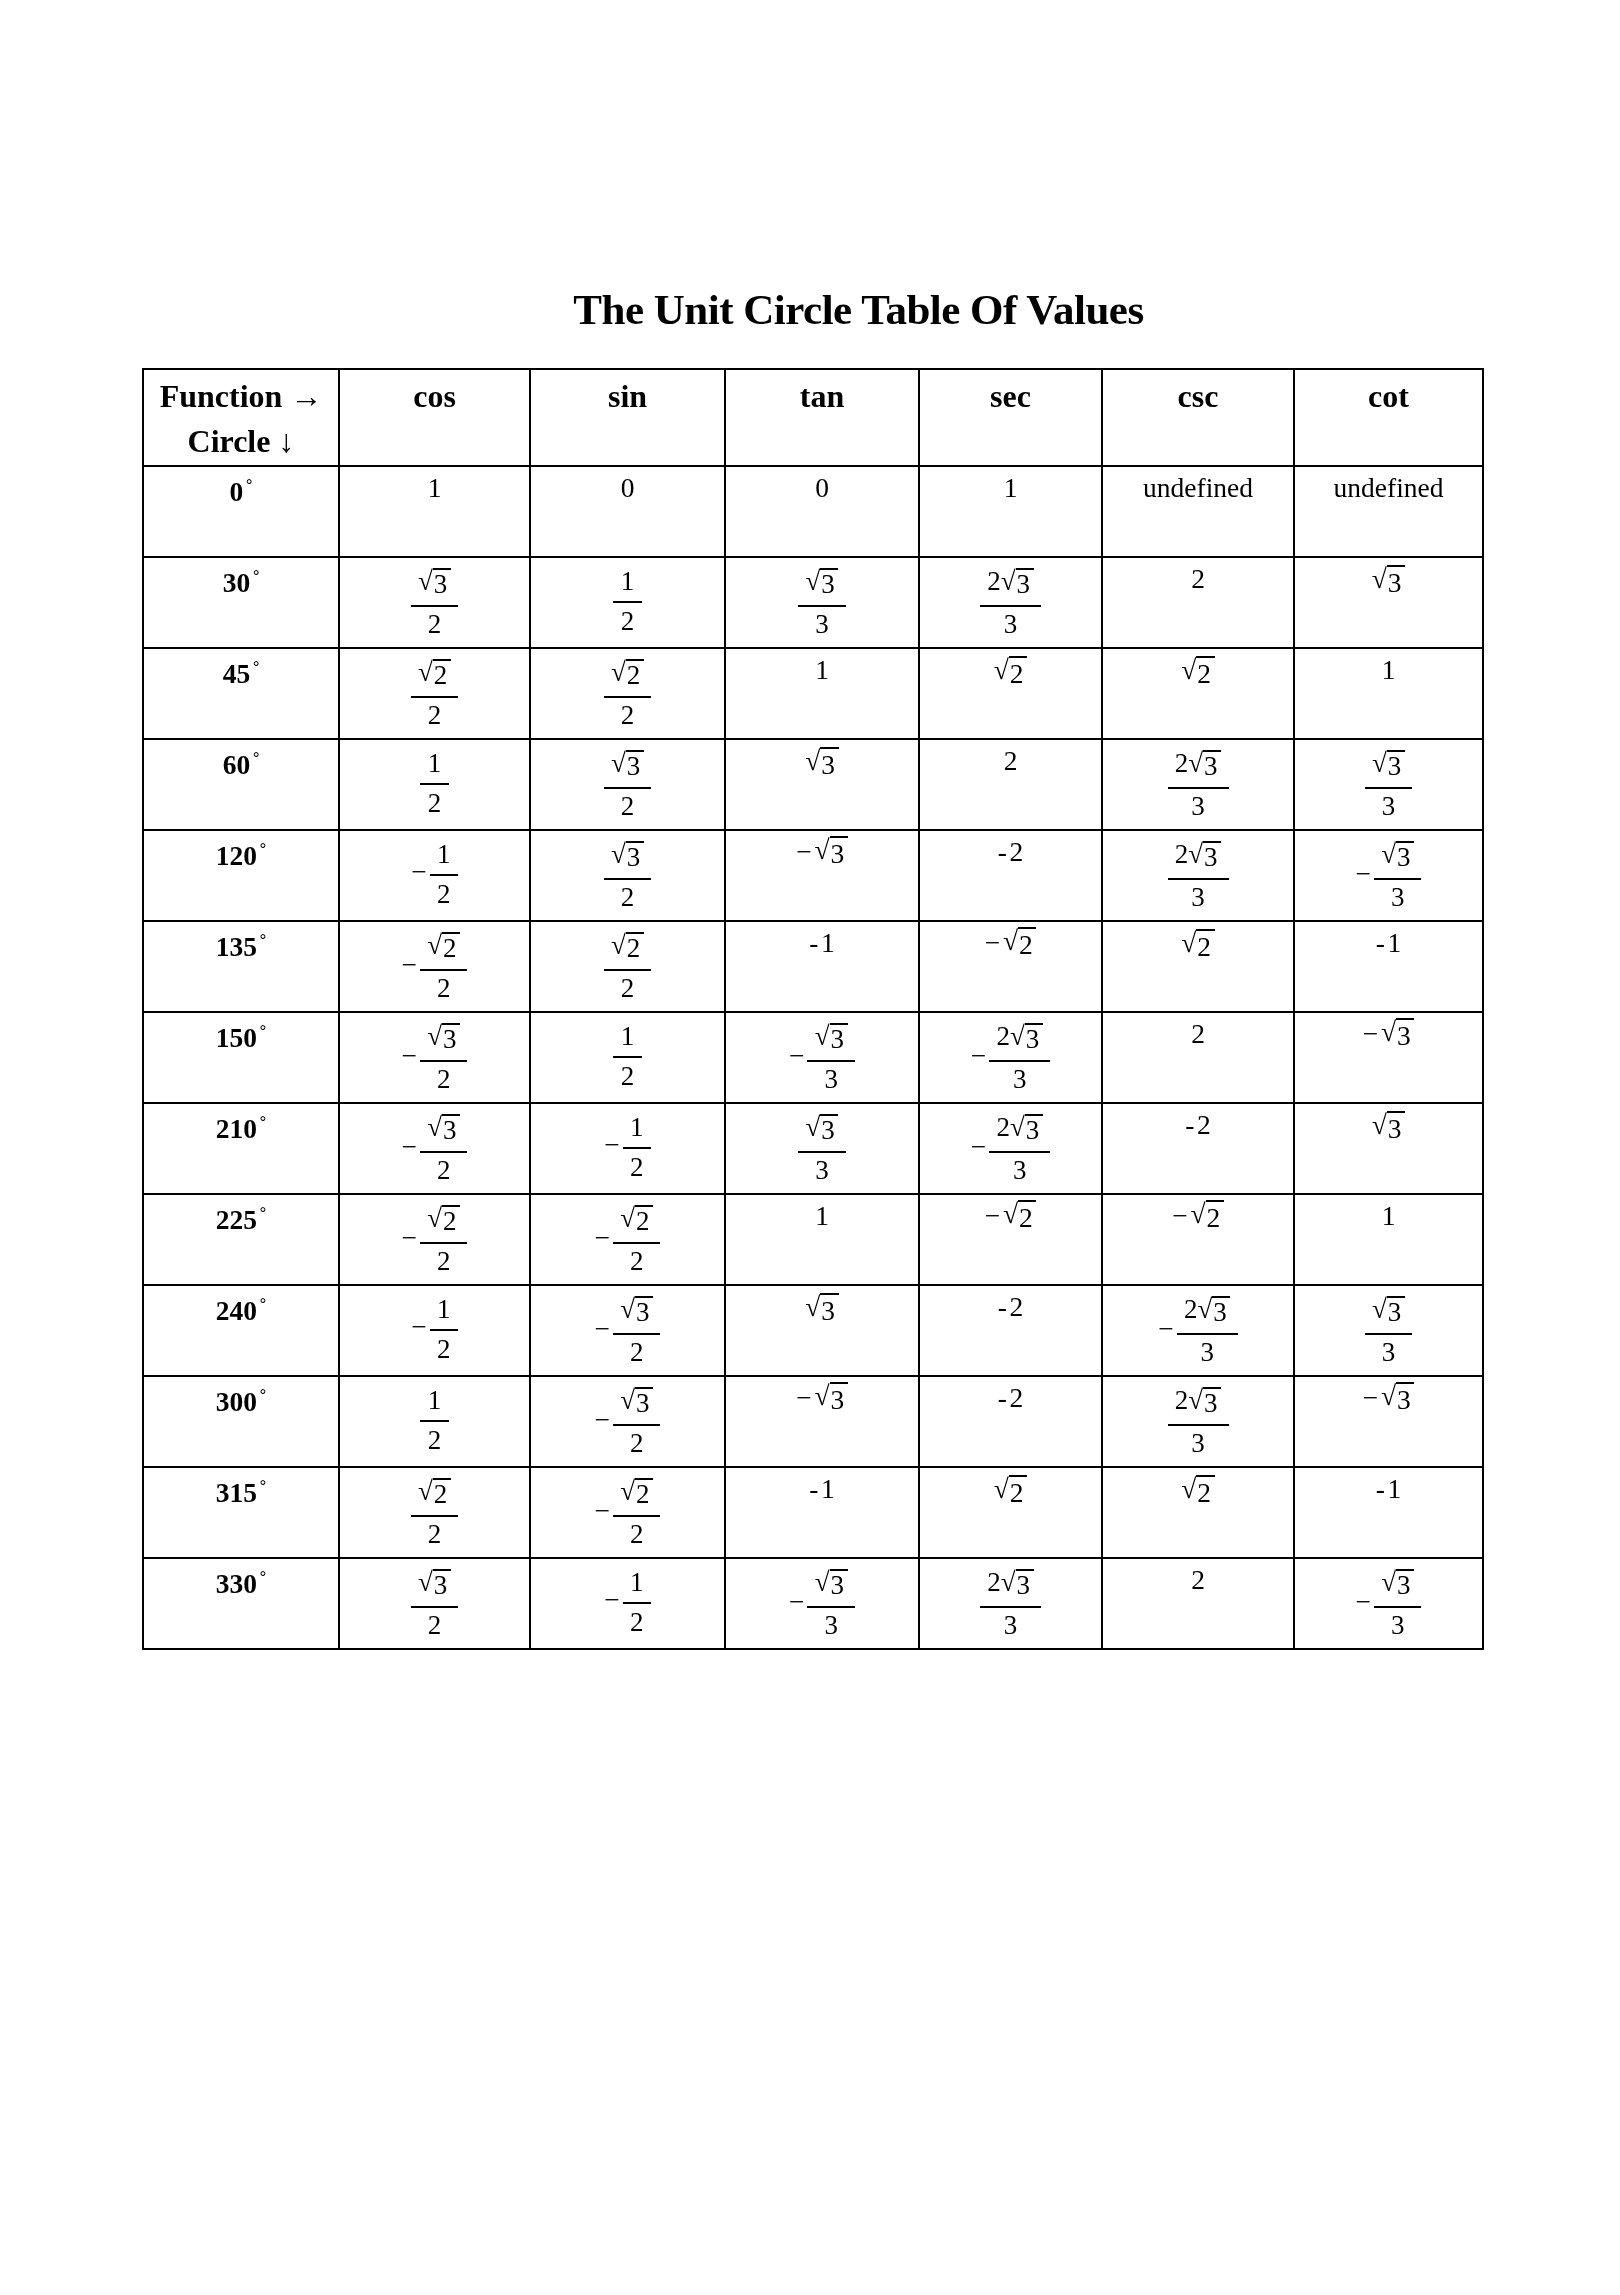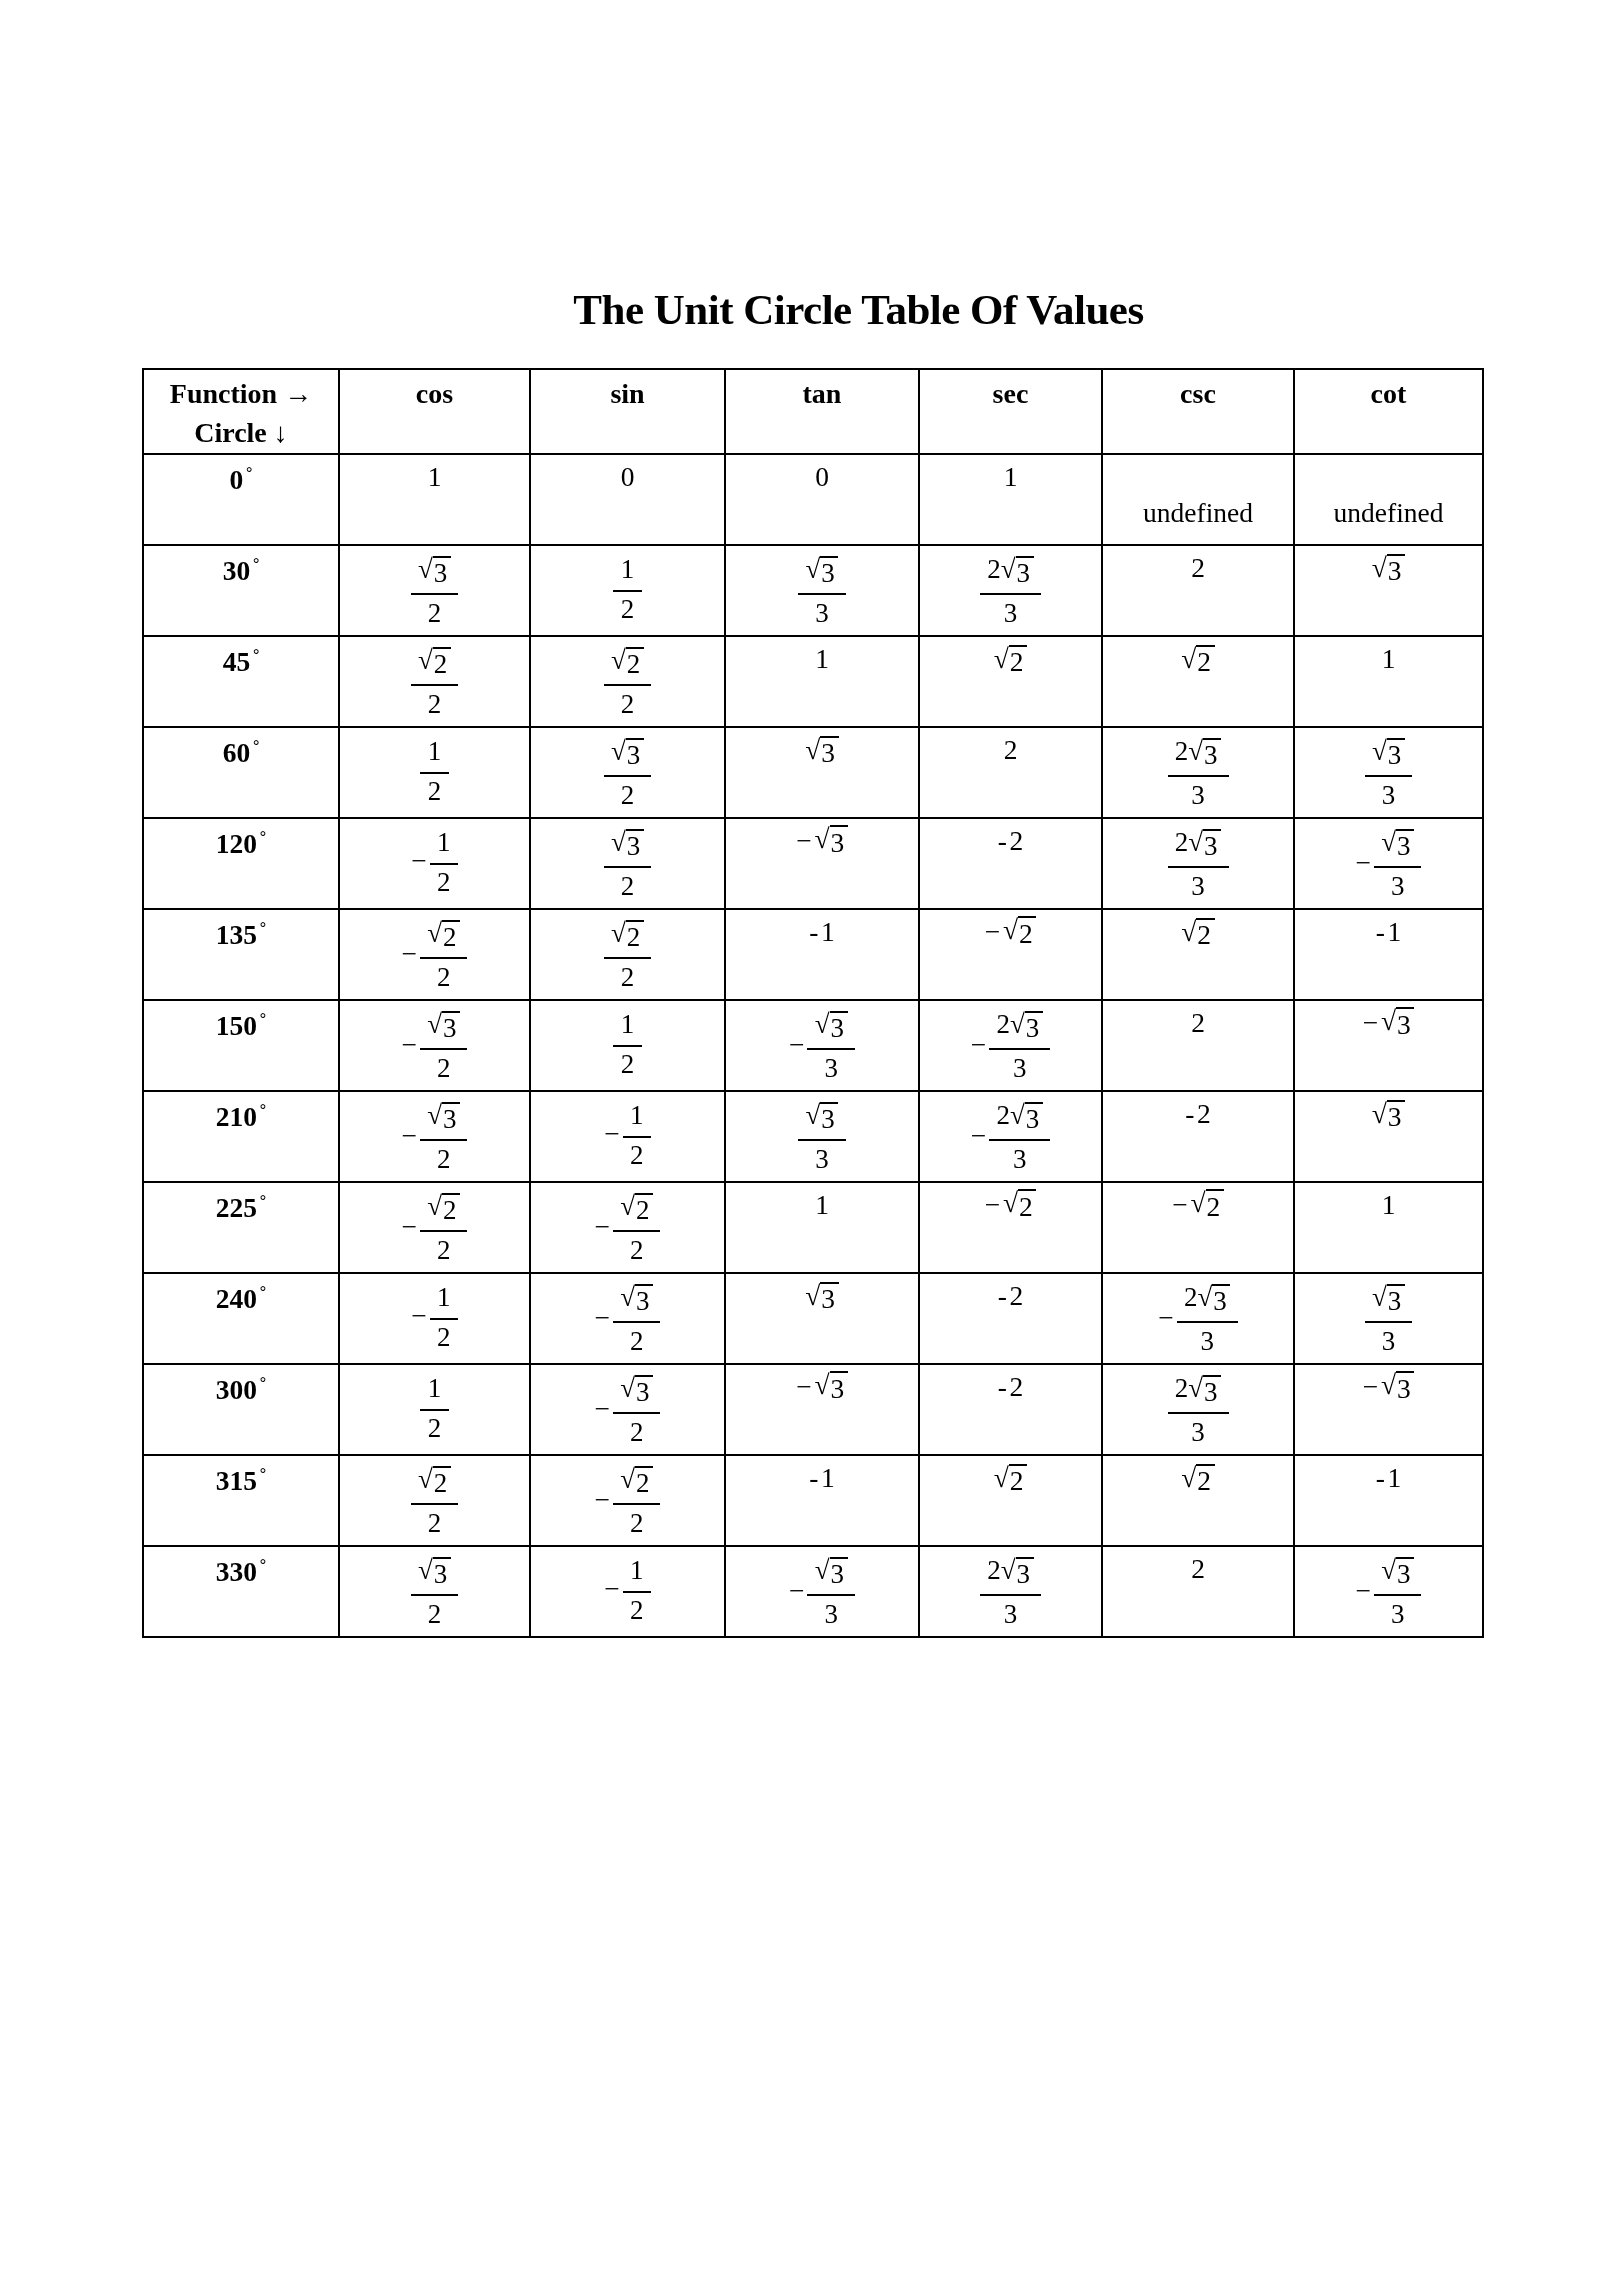--- a/index.html
+++ b/index.html
@@ -20,28 +20,28 @@
     border-collapse:collapse;table-layout:fixed;
     border:2.8px solid #000;
   }
   th,td{
     border:2.3px solid #000;
     vertical-align:top;text-align:center;
     padding:0;overflow:hidden;
   }
   thead tr{height:84px;}
   tbody tr{height:91px;}
-  th{font-size:28px;font-weight:bold;padding-top:8.3px;}
+  th{font-size:32px;font-weight:bold;padding-top:8.3px;}
   th.corner{padding-top:3.7px;}
   .corner-line{line-height:1.42;white-space:nowrap;}
   td{font-size:27.5px;padding-top:5.5px;}
   td.degcell{font-weight:bold;padding-top:9.2px;}
   .deg{font-size:0.58em;vertical-align:0.72em;margin-left:2.8px;font-weight:bold;}
   .math{display:inline-flex;align-items:center;line-height:1;}
-  .word{line-height:1.15;margin-top:36px;}
+  .word{line-height:1.15;}
   .minus{margin-right:2.8px;}
   .frac{display:inline-flex;flex-direction:column;align-items:center;}
   .num{border-bottom:2.8px solid #000;padding:4.6px 7.3px 6.4px 7.3px;}
   .den{padding-top:4.6px;}
   .num,.den{font-size:27px;line-height:1;display:inline-flex;align-items:flex-start;justify-content:center;}
   .sqrt{display:inline-flex;align-items:flex-start;}
   .sq{line-height:1;}
   .srad{border-top:2.3px solid #000;padding:1.8px 3.7px 0 0.9px;line-height:1;}
 </style>
 </head>

